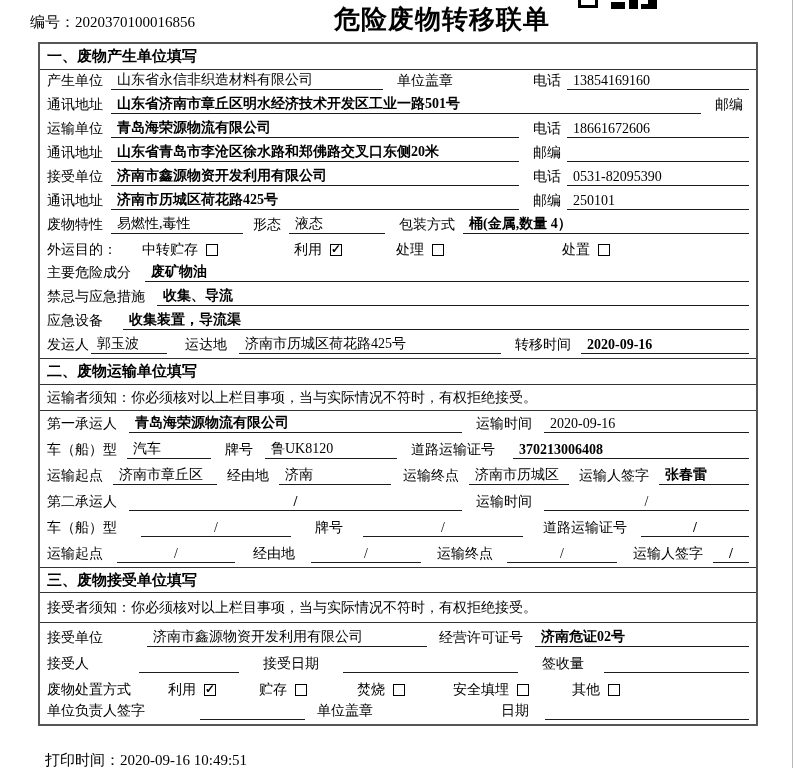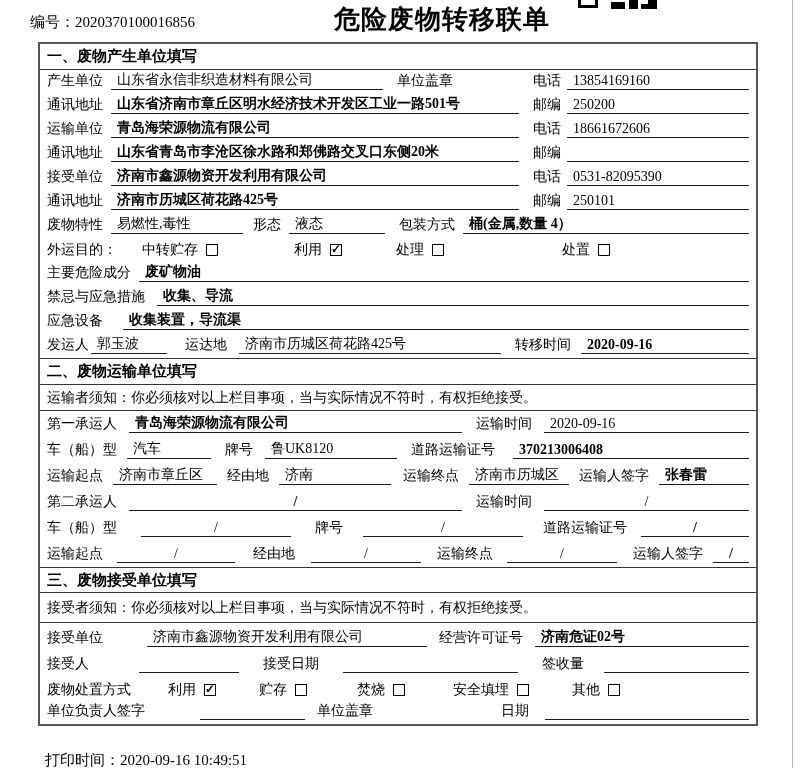--- a/index.html
+++ b/index.html
@@ -76,21 +76,20 @@
       <span class="lb" style="margin-left:14px">单位盖章</span>
       <span class="fx"></span>
       <span class="lb" style="width:34px">电话</span>
       <span class="ul" style="width:182px">13854169160</span>
     </div>
 
     <div class="row h24">
       <span class="lb" style="width:64px">通讯地址</span>
       <span class="ul fx" style="margin-right:14px">山东省济南市章丘区明水经济技术开发区工业一路501号</span>
       <span class="lb" style="width:34px">邮编</span>
-      <span class="ul" style="width:182px">250200</span>
     </div>
 
     <div class="row h24">
       <span class="lb" style="width:64px">运输单位</span>
       <span class="ul fx" style="margin-right:14px">青岛海荣源物流有限公司</span>
       <span class="lb" style="width:34px">电话</span>
       <span class="ul" style="width:182px">18661672606</span>
     </div>
 
     <div class="row h24">
@@ -139,21 +138,21 @@
         <span class="cb"></span>
       </span>
       <span class="opt" style="margin-left:118px">
         <span>处置</span>
         <span class="cb"></span>
       </span>
     </div>
 
     <div class="row h24">
       <span class="lb">主要危险成分</span>
-      <span class="ul fx" style="margin-left:8px">废矿物油</span>
+      <span class="ul fx" style="margin-left:14px">废矿物油</span>
     </div>
 
     <div class="row h24">
       <span class="lb">禁忌与应急措施</span>
       <span class="ul fx" style="margin-left:12px">收集、导流</span>
     </div>
 
     <div class="row h24">
       <span class="lb" style="width:64px">应急设备</span>
       <span class="ul fx" style="margin-left:12px">收集装置，导流渠</span>

